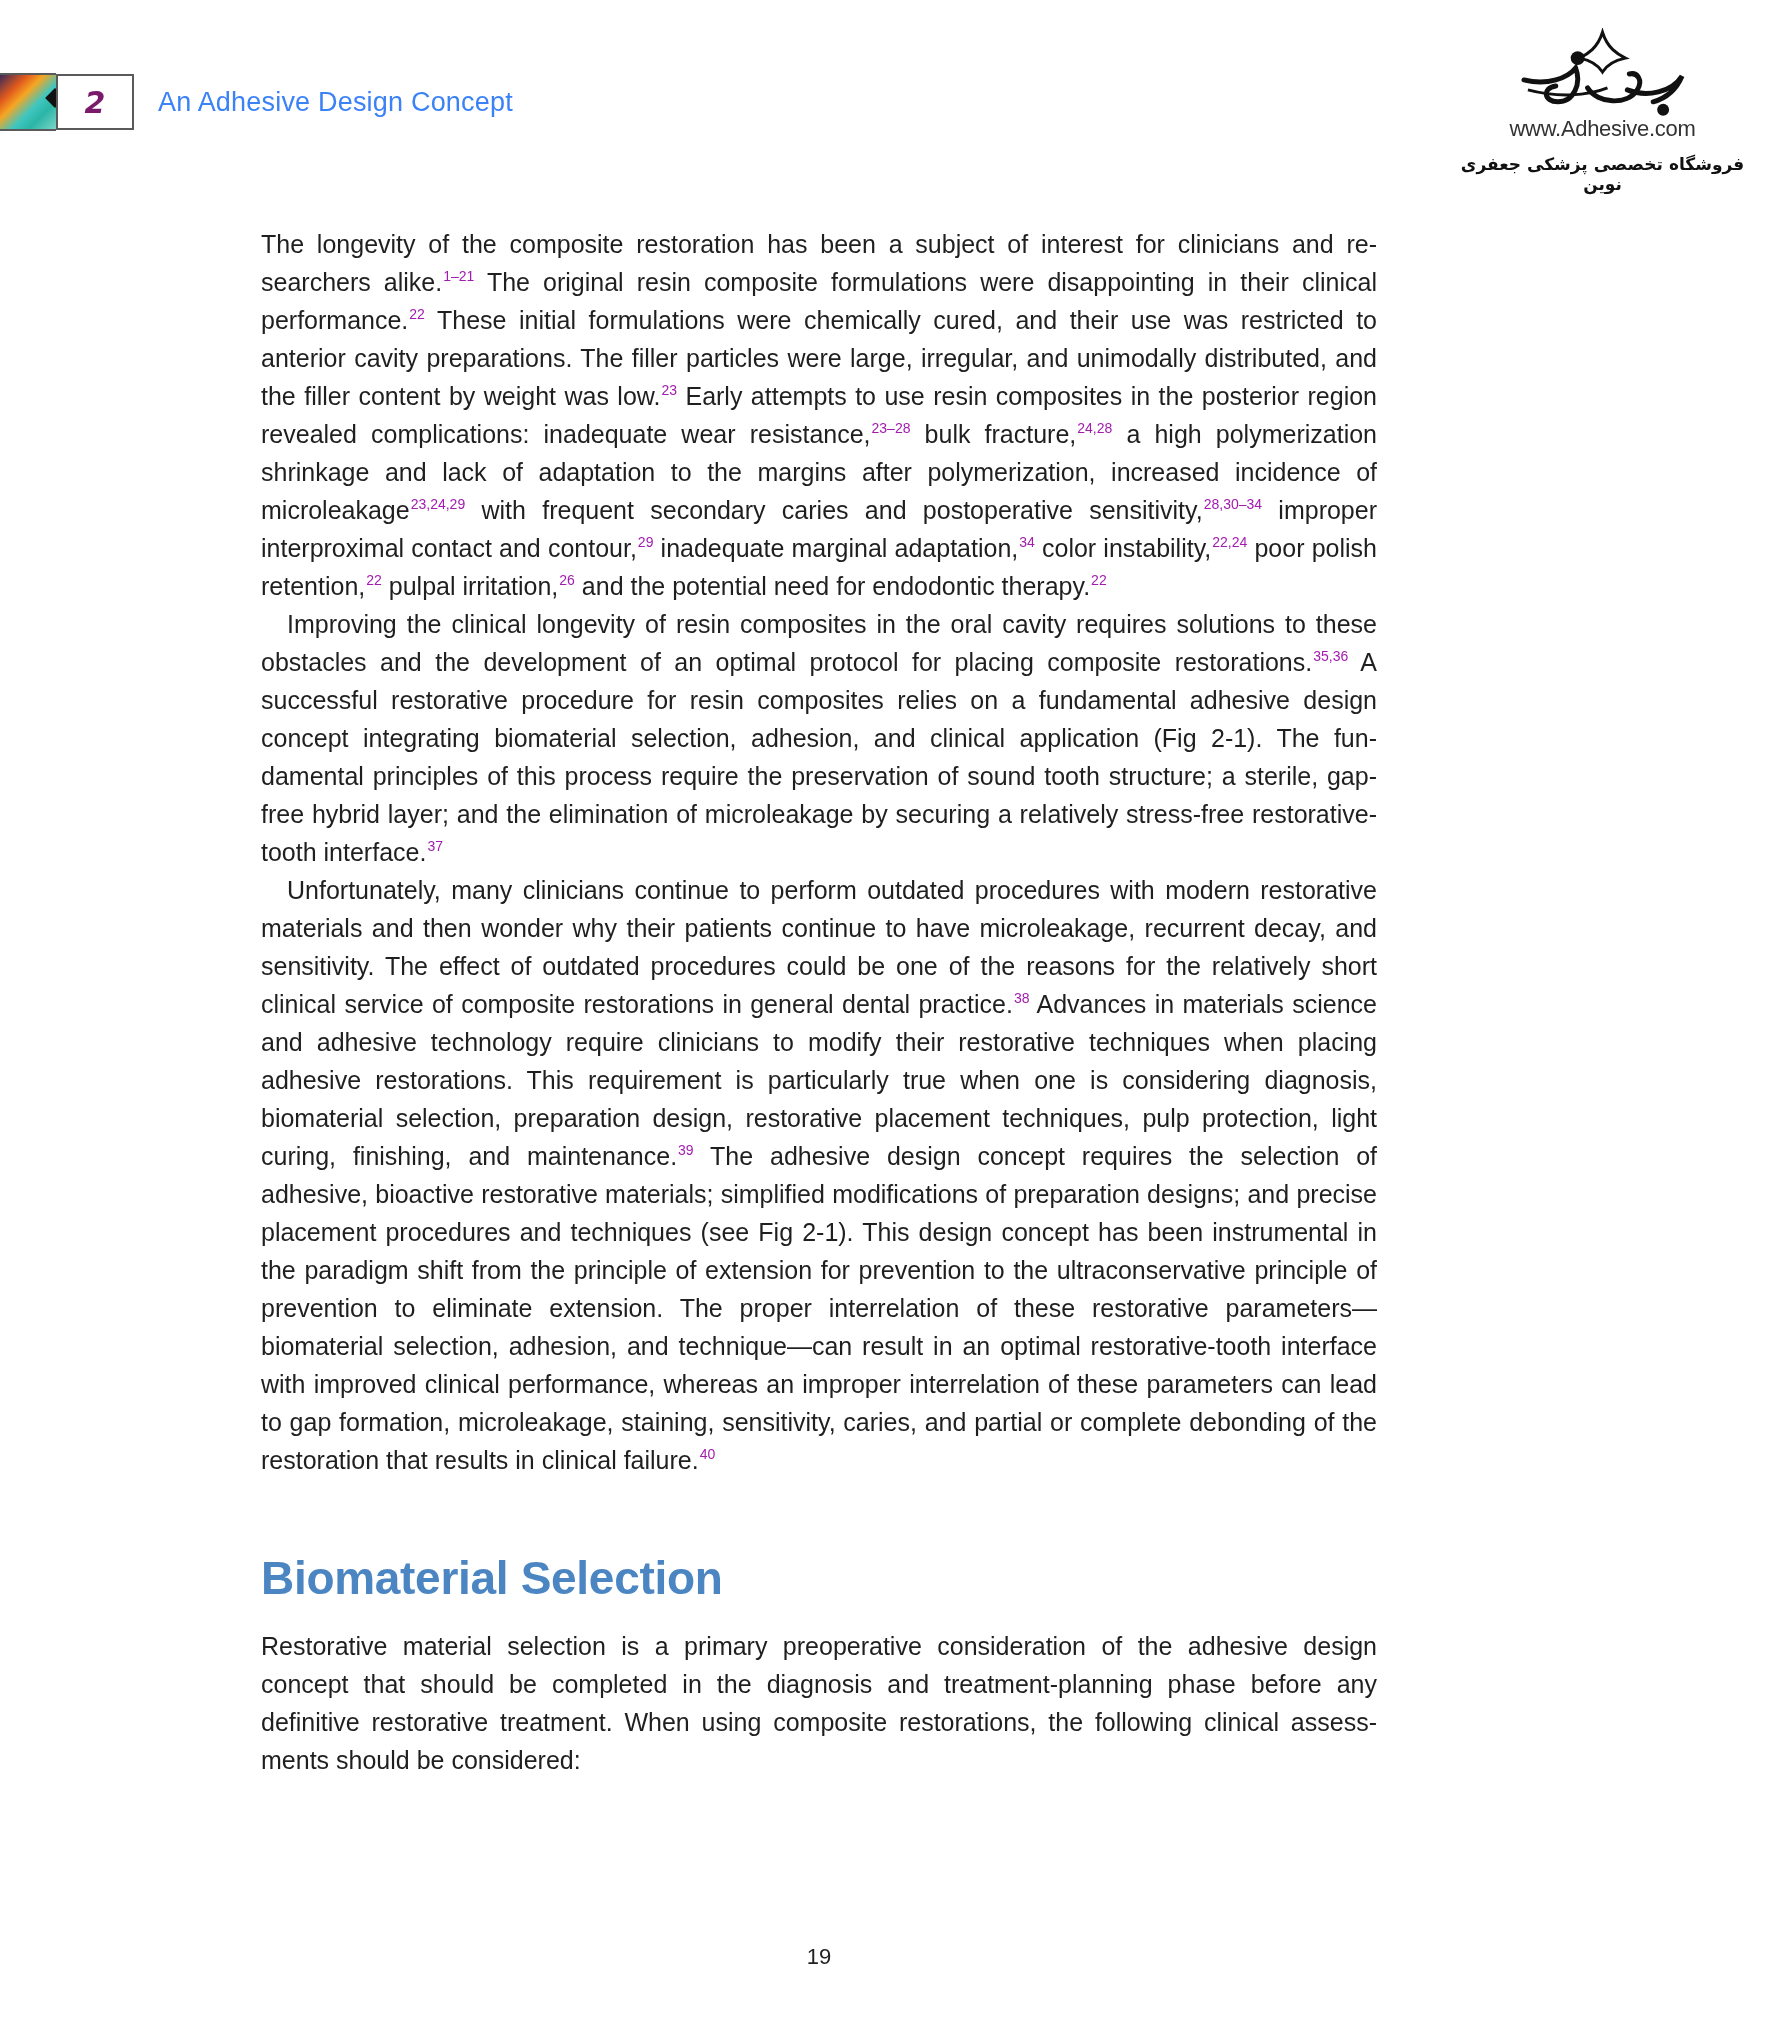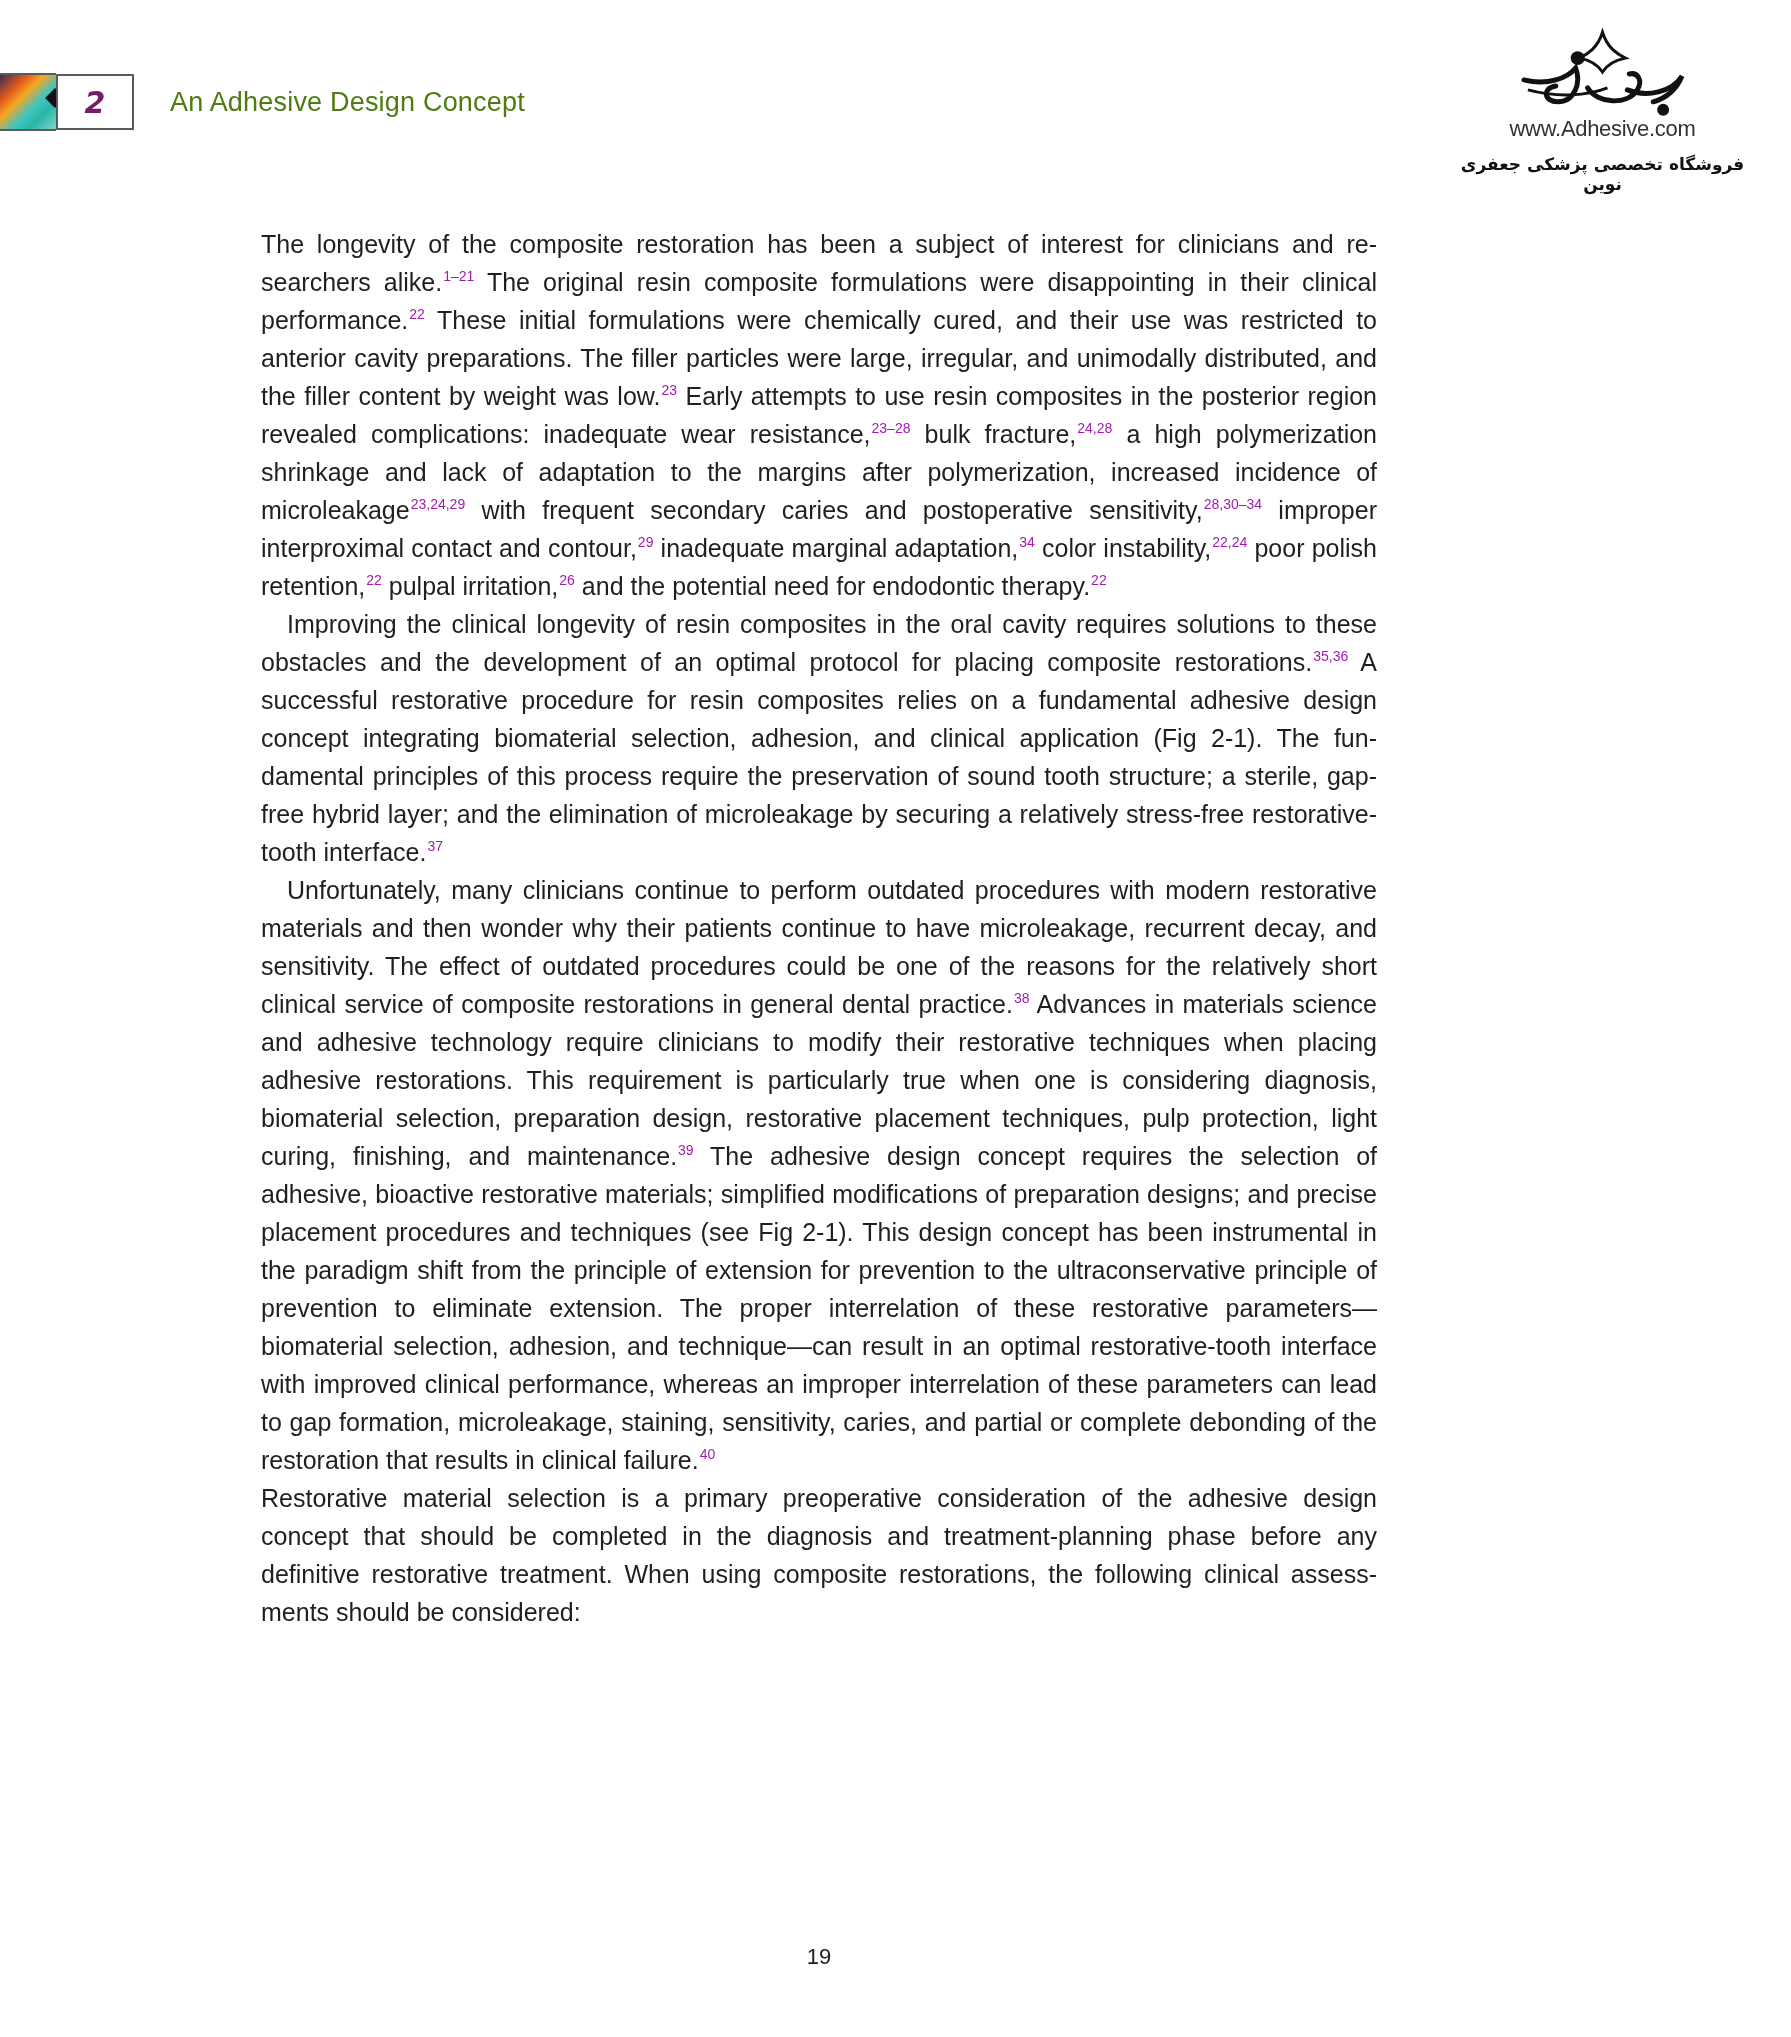--- a/index.html
+++ b/index.html
@@ -4,21 +4,21 @@
 <style>
   html, body { margin: 0; padding: 0; background: #ffffff; }
   body { width: 1791px; height: 2038px; position: relative; overflow: hidden; font-family: "Liberation Sans", "DejaVu Sans", sans-serif; color: #1f1f1f; }
 
   .header { position: absolute; left: 0; top: 74px; height: 56px; display: flex; align-items: center; }
   .chapter-thumb { width: 56px; height: 54px; border-top: 2px solid #5a5a5a; border-bottom: 2px solid #5a5a5a;
     background: linear-gradient(135deg, #3a2a5a 0%, #e25a1c 25%, #f5a623 40%, #3fc6c0 60%, #2bb5a6 75%, #7bd6c8 100%); position: relative; overflow: hidden; }
   .chapter-thumb::after { content: ""; position: absolute; right: -6px; top: 16px; width: 14px; height: 14px; background: #111; transform: rotate(45deg); }
   .chapter-num-box { width: 74px; height: 52px; border: 2px solid #5a5a5a; border-left: 2px solid #5a5a5a; display: flex; align-items: center; justify-content: center; background: #fff; }
   .chapter-num { font-family: "DejaVu Sans", sans-serif; font-style: italic; font-weight: bold; font-size: 30px; color: #7a1a6a; }
-  .running-title { margin-left: 36px; font-size: 27px; color: #4d7c0f; letter-spacing: 0.2px; }
+  .running-title { margin-left: 24px; font-size: 27px; color: #3b82f6; letter-spacing: 0.2px; }
 
   .logo { position: absolute; left: 1453px; top: 28px; width: 299px; height: 169px; text-align: center; }
   .logo svg { display: block; margin: 0 auto; }
   .logo-url { font-size: 22px; color: #333; margin-top: -2px; letter-spacing: -0.3px; }
   .logo-fa { font-size: 17px; color: #111; margin-top: 12px; font-weight: bold; direction: rtl; font-family: "DejaVu Sans", sans-serif; }
 
   .content { position: absolute; left: 261px; top: 225px; width: 1116px; }
   p.body { margin: 0; font-size: 25px; line-height: 38px; text-align: justify; color: #1f1f1f; hyphens: manual; }
   p.body.indent { text-indent: 26px; }
   sup { font-size: 14px; color: #a21caf; vertical-align: 10px; line-height: 0; margin-left: 1px; }
@@ -51,17 +51,18 @@
   <div class="logo-url">www.Adhesive.com</div>
   <div class="logo-fa">فروشگاه تخصصی پزشکی جعفری نوین</div>
 </div>
 
 <div class="content">
   <div id="paras">
       <p class="body"><span>The longevity of the composite restoration has been a subject of interest for clinicians and re­searchers alike.</span><sup>1–21</sup><span> The original resin composite formulations were disappointing in their clinical performance.</span><sup>22</sup><span> These initial formulations were chemically cured, and their use was restricted to anterior cavity preparations. The filler particles were large, irregular, and unimodally distributed, and the filler content by weight was low.</span><sup>23</sup><span> Early attempts to use resin composites in the posterior region revealed complications: inadequate wear resistance,</span><sup>23–28</sup><span> bulk fracture,</span><sup>24,28</sup><span> a high polymer­ization shrinkage and lack of adaptation to the margins after polymerization, increased incidence of microleakage</span><sup>23,24,29</sup><span> with frequent secondary caries and postoperative sensitivity,</span><sup>28,30–34</sup><span> improp­er interproximal contact and contour,</span><sup>29</sup><span> inadequate marginal adaptation,</span><sup>34</sup><span> color instability,</span><sup>22,24</sup><span> poor polish retention,</span><sup>22</sup><span> pulpal irritation,</span><sup>26</sup><span> and the potential need for endodontic therapy.</span><sup>22</sup></p>
       <p class="body indent"><span>Improving the clinical longevity of resin composites in the oral cavity requires solutions to these obstacles and the development of an optimal protocol for placing composite restorations.</span><sup>35,36</sup><span> A successful restorative procedure for resin composites relies on a fundamental adhesive design concept integrating biomaterial selection, adhesion, and clinical application (Fig 2-1). The fun­damental principles of this process require the preservation of sound tooth structure; a sterile, gap-free hybrid layer; and the elimination of microleakage by securing a relatively stress-free restorative-tooth interface.</span><sup>37</sup></p>
       <p class="body indent"><span>Unfortunately, many clinicians continue to perform outdated procedures with modern restor­ative materials and then wonder why their patients continue to have microleakage, recurrent decay, and sensitivity. The effect of outdated procedures could be one of the reasons for the relatively short clinical service of composite restorations in general dental practice.</span><sup>38</sup><span> Advances in materials science and adhesive technology require clinicians to modify their restorative tech­niques when placing adhesive restorations. This requirement is particularly true when one is con­sidering diagnosis, biomaterial selection, preparation design, restorative placement techniques, pulp protection, light curing, finishing, and maintenance.</span><sup>39</sup><span> The adhesive design concept requires the selection of adhesive, bioactive restorative materials; simplified modifications of preparation designs; and precise placement procedures and techniques (see Fig 2-1). This design concept has been instrumental in the paradigm shift from the principle of extension for prevention to the ultraconservative principle of prevention to eliminate extension. The proper interrelation of these restorative parameters—biomaterial selection, adhesion, and technique—can result in an optimal restorative-tooth interface with improved clinical performance, whereas an improper interrelation of these parameters can lead to gap formation, microleakage, staining, sensitivity, caries, and partial or complete debonding of the restoration that results in clinical failure.</span><sup>40</sup></p>
     </div>
+  <h2 class="section" style="color: rgb(75, 134, 195);">Biomaterial Selection</h2>
   <p class="body">Restorative material selection is a primary preoperative consideration of the adhesive design concept that should be completed in the diagnosis and treatment-planning phase before any definitive restorative treatment. When using composite restorations, the following clinical assess­ments should be considered:</p>
 </div>
 
 <div class="page-num">19</div>
 
 
 </body></html>

